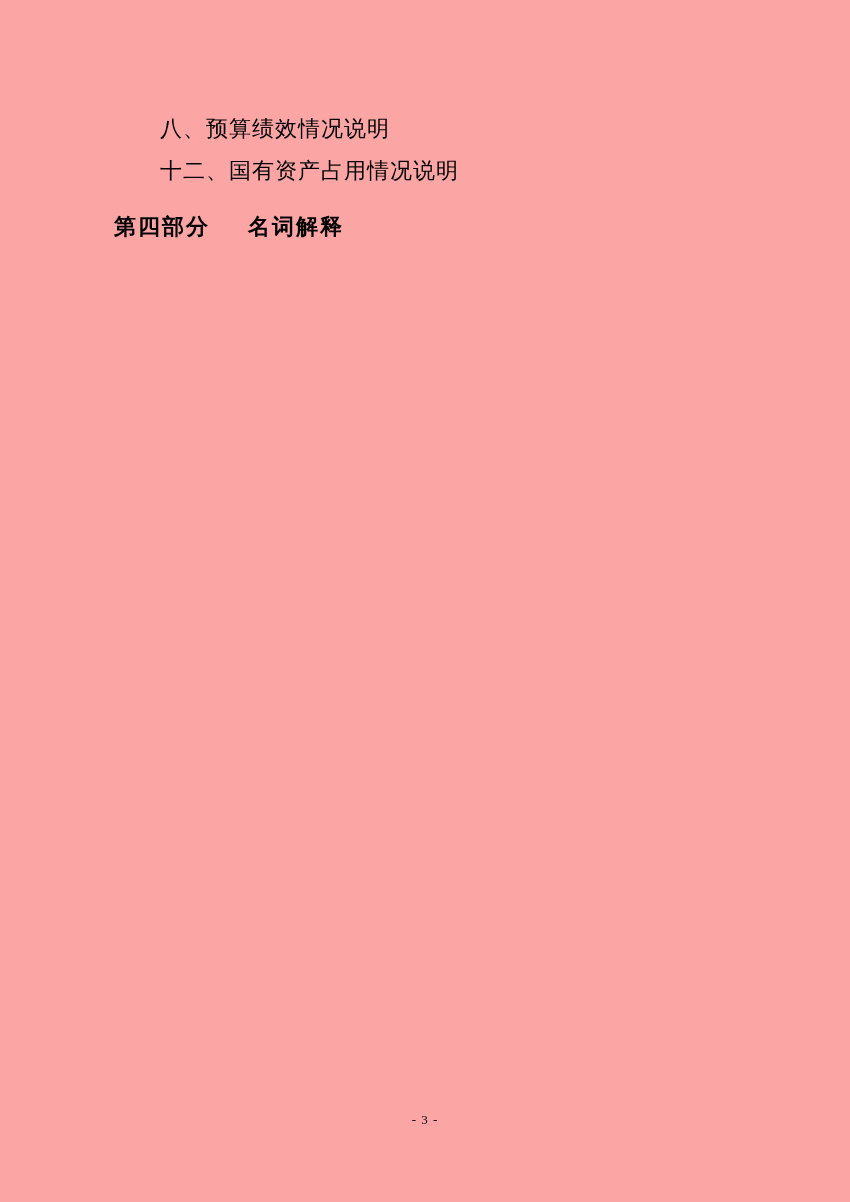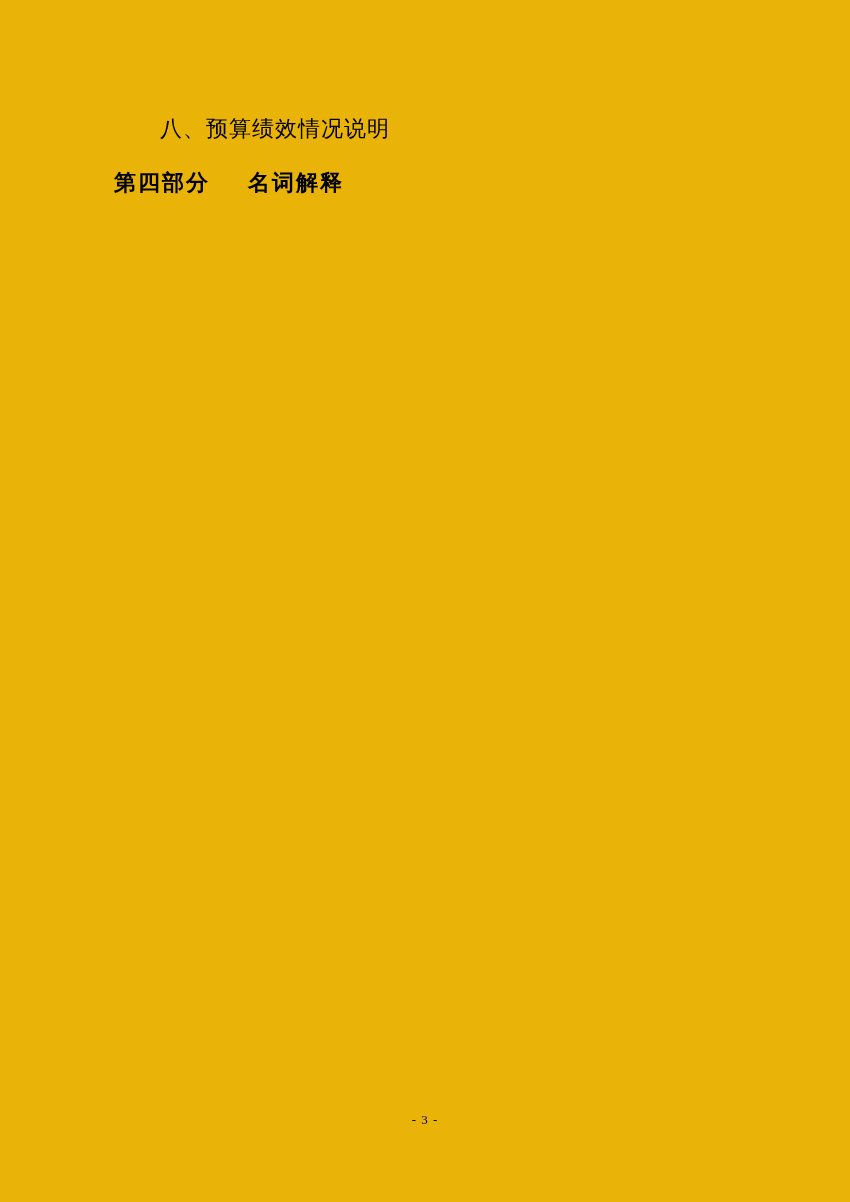--- a/index.html
+++ b/index.html
@@ -4,21 +4,21 @@
 <style>
   html, body {
     margin: 0;
     padding: 0;
     background: #ffffff;
   }
   .doc-page {
     position: relative;
     width: 850px;
     height: 1202px;
-    background: #eab308;
+    background: #fca5a5;
     overflow: hidden;
     font-family: "Liberation Serif", "DejaVu Serif", serif;
     color: #000000;
   }
   .toc {
     position: absolute;
     top: 108px;
     left: 0;
     right: 0;
   }
@@ -27,21 +27,21 @@
     padding-left: 160px;
     font-size: 22px;
     line-height: 42px;
     letter-spacing: 1px;
     font-weight: 400;
     white-space: nowrap;
   }
   .part-heading {
     margin: 14px 0 0 0;
     padding-left: 114px;
-    font-family: Liberation Mono, monospace;
+    font-family: Liberation Serif, serif;
     font-weight: 700;
     font-size: 22px;
     line-height: 42px;
     letter-spacing: 2px;
     white-space: nowrap;
   }
   .part-gap {
     display: inline-block;
     width: 38px;
   }
@@ -56,18 +56,19 @@
     letter-spacing: 1px;
     color: #000000;
   }
 </style>
 </head>
 <body>
 
 <div class="doc-page">
   <div class="toc">
     <p class="toc-item">八、预算绩效情况说明</p>
+    <p class="toc-item">十二、国有资产占用情况说明</p>
     <p class="part-heading">
       <span>第四部分</span><span class="part-gap"></span><span>名词解释</span>
     </p>
   </div>
   <div class="page-number">- 3 -</div>
 </div>
 
 </body></html>

